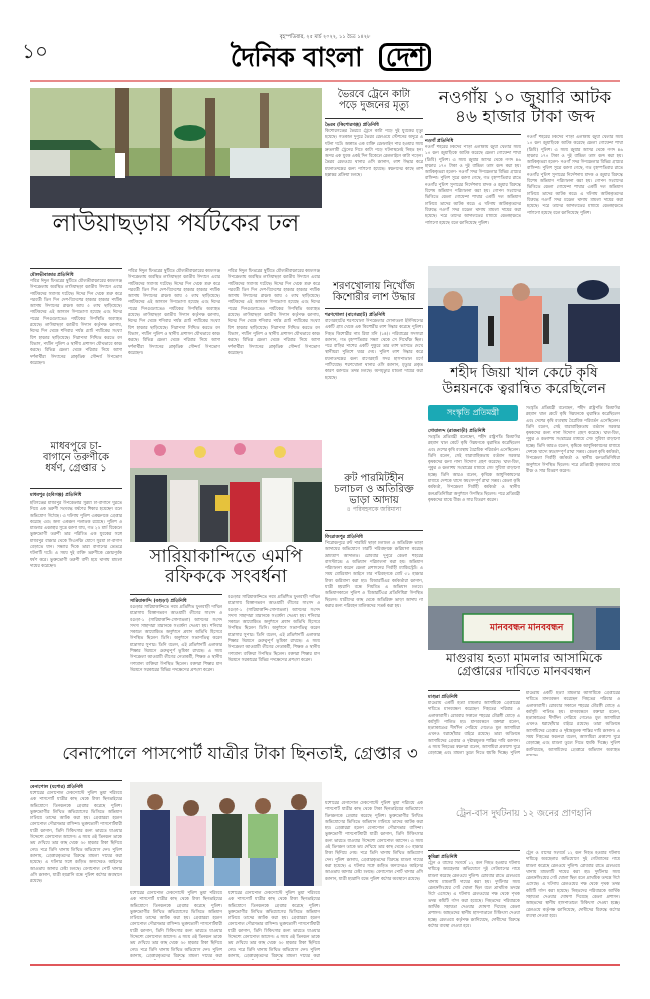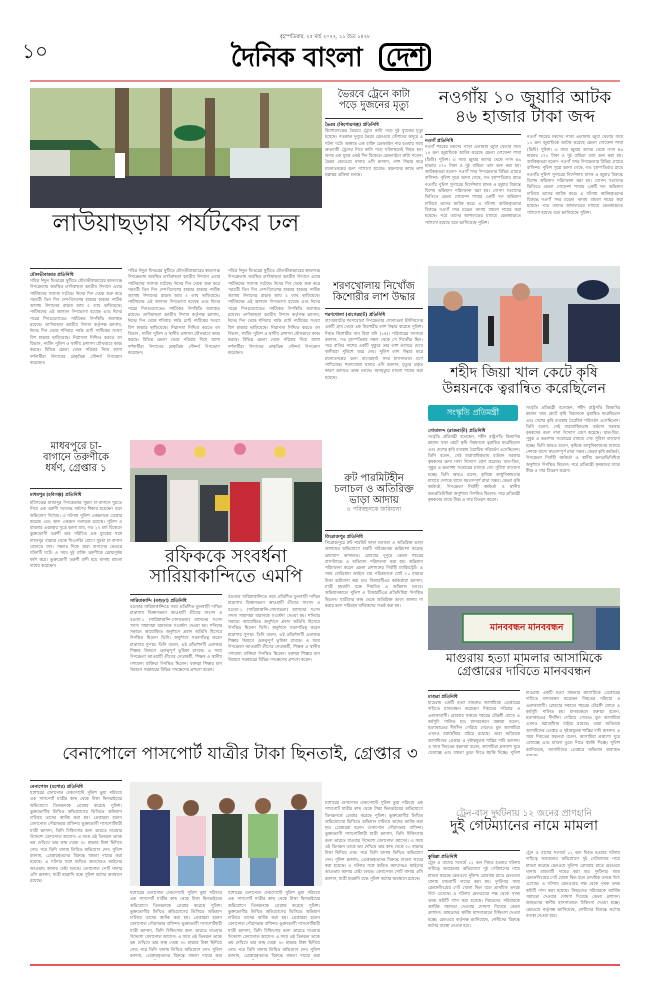--- a/index.html
+++ b/index.html
@@ -74,22 +74,22 @@
     <rect x="5" y="35" width="32" height="67" fill="#2f3540"></rect>
     <rect x="40" y="40" width="28" height="62" fill="#ece8e4"></rect>
     <rect x="70" y="45" width="28" height="57" fill="#3c3f46"></rect>
     <rect x="85" y="55" width="16" height="16" fill="#e6c23c"></rect>
     <rect x="100" y="42" width="30" height="60" fill="#c62a36"></rect>
     <rect x="132" y="38" width="30" height="64" fill="#f4f4f0"></rect>
     <rect x="164" y="42" width="28" height="60" fill="#31413a"></rect>
   </svg>
 </div>
 <div class="abs headline" style="left:130px;top:546px;width:192px;font-size:18px;">
+  <div>সারিয়াকান্দিতে এমপি</div>
   <div>রফিককে সংবর্ধনা</div>
-  <div>সারিয়াকান্দিতে এমপি</div>
 </div>
 <div class="abs byline" style="left:130px;top:594px;width:92px;">সারিয়াকান্দি (বগুড়া) প্রতিনিধি</div>
 <div class="abs body-text" style="left:130px;top:604px;width:92px;height:132px;">বগুড়ার সারিয়াকান্দিতে নবম প্রতিষ্ঠিত ফুলবাড়ী দাখিল মাদ্রাসায় বিজ্ঞানভবন আওয়ামী লীগের সাংসদ ও বগুড়া-১ (সারিয়াকান্দি-সোনাতলা) আসনের সংসদ সদস্য সাহাদারা মান্নানকে সংবর্ধনা দেওয়া হয়। শনিবার সকালে আয়োজিত অনুষ্ঠানে প্রধান অতিথি হিসেবে উপস্থিত ছিলেন তিনি। অনুষ্ঠানে সভাপতিত্ব করেন মাদ্রাসার সুপার। তিনি বলেন, এই প্রতিষ্ঠানটি এলাকার শিক্ষার উন্নয়নে গুরুত্বপূর্ণ ভূমিকা রাখছে। এ সময় উপজেলা আওয়ামী লীগের নেতাকর্মী, শিক্ষক ও স্থানীয় গণ্যমান্য ব্যক্তিরা উপস্থিত ছিলেন। বক্তারা শিক্ষার মান উন্নয়নে সরকারের বিভিন্ন পদক্ষেপের প্রশংসা করেন।</div>
 <div class="abs body-text" style="left:228px;top:594px;width:92px;height:142px;">বগুড়ার সারিয়াকান্দিতে নবম প্রতিষ্ঠিত ফুলবাড়ী দাখিল মাদ্রাসায় বিজ্ঞানভবন আওয়ামী লীগের সাংসদ ও বগুড়া-১ (সারিয়াকান্দি-সোনাতলা) আসনের সংসদ সদস্য সাহাদারা মান্নানকে সংবর্ধনা দেওয়া হয়। শনিবার সকালে আয়োজিত অনুষ্ঠানে প্রধান অতিথি হিসেবে উপস্থিত ছিলেন তিনি। অনুষ্ঠানে সভাপতিত্ব করেন মাদ্রাসার সুপার। তিনি বলেন, এই প্রতিষ্ঠানটি এলাকার শিক্ষার উন্নয়নে গুরুত্বপূর্ণ ভূমিকা রাখছে। এ সময় উপজেলা আওয়ামী লীগের নেতাকর্মী, শিক্ষক ও স্থানীয় গণ্যমান্য ব্যক্তিরা উপস্থিত ছিলেন। বক্তারা শিক্ষার মান উন্নয়নে সরকারের বিভিন্ন পদক্ষেপের প্রশংসা করেন।</div>
 
 <div class="abs headline" style="left:325px;top:88px;width:98px;font-size:10px;">
   <div>ভৈরবে ট্রেনে কাটা</div>
   <div>পড়ে দুজনের মৃত্যু</div>
 </div>
 <div class="abs byline" style="left:325px;top:118px;width:98px;">ভৈরব (কিশোরগঞ্জ) প্রতিনিধি</div>
@@ -181,19 +181,18 @@
     <rect x="154" y="28" width="30" height="76" fill="#2d3a6a"></rect>
       <circle cx="169" cy="20" r="8" fill="#7a5640"></circle>
   </svg>
 </div>
 <div class="abs body-text" style="left:130px;top:890px;width:92px;height:70px;">যশোরের বেনাপোল চেকপোস্টে পুলিশ ভুয়া পরিচয়ে এক পাসপোর্ট যাত্রীর কাছ থেকে টাকা ছিনতাইয়ের অভিযোগে তিনজনকে গ্রেপ্তার করেছে পুলিশ। ভুক্তভোগীর লিখিত অভিযোগের ভিত্তিতে অভিযান চালিয়ে তাদের আটক করা হয়। গ্রেপ্তাররা হলেন বেনাপোল পৌরসভার বাসিন্দা। ভুক্তভোগী পাসপোর্টধারী যাত্রী জানান, তিনি চিকিৎসার জন্য ভারতে যাওয়ার উদ্দেশ্যে বেনাপোল আসেন। এ সময় ওই তিনজন তাকে ভয় দেখিয়ে তার কাছ থেকে ৫০ হাজার টাকা ছিনিয়ে নেয়। পরে তিনি থানায় লিখিত অভিযোগ দেন। পুলিশ জানায়, গ্রেপ্তারকৃতদের বিরুদ্ধে মামলা দায়ের করা হয়েছে। এ ঘটনার সঙ্গে জড়িত অন্যদেরও আইনের আওতায় আনার চেষ্টা চলছে। বেনাপোল পোর্ট থানার ওসি জানান, যাত্রী হয়রানি বন্ধে পুলিশ কঠোর অবস্থানে রয়েছে।</div>
 <div class="abs body-text" style="left:228px;top:890px;width:92px;height:70px;">যশোরের বেনাপোল চেকপোস্টে পুলিশ ভুয়া পরিচয়ে এক পাসপোর্ট যাত্রীর কাছ থেকে টাকা ছিনতাইয়ের অভিযোগে তিনজনকে গ্রেপ্তার করেছে পুলিশ। ভুক্তভোগীর লিখিত অভিযোগের ভিত্তিতে অভিযান চালিয়ে তাদের আটক করা হয়। গ্রেপ্তাররা হলেন বেনাপোল পৌরসভার বাসিন্দা। ভুক্তভোগী পাসপোর্টধারী যাত্রী জানান, তিনি চিকিৎসার জন্য ভারতে যাওয়ার উদ্দেশ্যে বেনাপোল আসেন। এ সময় ওই তিনজন তাকে ভয় দেখিয়ে তার কাছ থেকে ৫০ হাজার টাকা ছিনিয়ে নেয়। পরে তিনি থানায় লিখিত অভিযোগ দেন। পুলিশ জানায়, গ্রেপ্তারকৃতদের বিরুদ্ধে মামলা দায়ের করা হয়েছে। এ ঘটনার সঙ্গে জড়িত অন্যদেরও আইনের আওতায় আনার চেষ্টা চলছে। বেনাপোল পোর্ট থানার ওসি জানান, যাত্রী হয়রানি বন্ধে পুলিশ কঠোর অবস্থানে রয়েছে।</div>
 
 <div class="abs body-text" style="left:325px;top:800px;width:98px;height:160px;">যশোরের বেনাপোল চেকপোস্টে পুলিশ ভুয়া পরিচয়ে এক পাসপোর্ট যাত্রীর কাছ থেকে টাকা ছিনতাইয়ের অভিযোগে তিনজনকে গ্রেপ্তার করেছে পুলিশ। ভুক্তভোগীর লিখিত অভিযোগের ভিত্তিতে অভিযান চালিয়ে তাদের আটক করা হয়। গ্রেপ্তাররা হলেন বেনাপোল পৌরসভার বাসিন্দা। ভুক্তভোগী পাসপোর্টধারী যাত্রী জানান, তিনি চিকিৎসার জন্য ভারতে যাওয়ার উদ্দেশ্যে বেনাপোল আসেন। এ সময় ওই তিনজন তাকে ভয় দেখিয়ে তার কাছ থেকে ৫০ হাজার টাকা ছিনিয়ে নেয়। পরে তিনি থানায় লিখিত অভিযোগ দেন। পুলিশ জানায়, গ্রেপ্তারকৃতদের বিরুদ্ধে মামলা দায়ের করা হয়েছে। এ ঘটনার সঙ্গে জড়িত অন্যদেরও আইনের আওতায় আনার চেষ্টা চলছে। বেনাপোল পোর্ট থানার ওসি জানান, যাত্রী হয়রানি বন্ধে পুলিশ কঠোর অবস্থানে রয়েছে।</div>
 <div class="abs headline" style="left:428px;top:808px;width:192px;">
   <div class="sub-grey" style="font-size:9px;">ট্রেন-বাস দুর্ঘটনায় ১২ জনের প্রাণহানি</div>
-  <div style="font-size:14px;">দুই গেটম্যানের নামে মামলা</div>
 </div>
 <div class="abs byline" style="left:428px;top:850px;width:92px;">কুমিল্লা প্রতিনিধি</div>
 <div class="abs body-text" style="left:428px;top:860px;width:92px;height:100px;">ট্রেন ও বাসের সংঘর্ষে ১২ জন নিহত হওয়ার ঘটনায় দায়িত্বে অবহেলার অভিযোগে দুই গেটম্যানের নামে মামলা করেছে রেলওয়ে পুলিশ। রোববার রাতে রেলওয়ে থানায় মামলাটি দায়ের করা হয়। দুর্ঘটনার সময় রেলক্রসিংয়ের গেট খোলা ছিল বলে প্রাথমিক তদন্তে উঠে এসেছে। এ ঘটনায় রেলওয়ের পক্ষ থেকে পৃথক তদন্ত কমিটি গঠন করা হয়েছে। নিহতদের পরিবারকে আর্থিক সহায়তা দেওয়ার ঘোষণা দিয়েছে জেলা প্রশাসন। আহতদের স্থানীয় হাসপাতালে চিকিৎসা দেওয়া হচ্ছে। রেলওয়ে কর্তৃপক্ষ জানিয়েছে, দোষীদের বিরুদ্ধে কঠোর ব্যবস্থা নেওয়া হবে।</div>
 <div class="abs body-text" style="left:526px;top:850px;width:94px;height:110px;">ট্রেন ও বাসের সংঘর্ষে ১২ জন নিহত হওয়ার ঘটনায় দায়িত্বে অবহেলার অভিযোগে দুই গেটম্যানের নামে মামলা করেছে রেলওয়ে পুলিশ। রোববার রাতে রেলওয়ে থানায় মামলাটি দায়ের করা হয়। দুর্ঘটনার সময় রেলক্রসিংয়ের গেট খোলা ছিল বলে প্রাথমিক তদন্তে উঠে এসেছে। এ ঘটনায় রেলওয়ের পক্ষ থেকে পৃথক তদন্ত কমিটি গঠন করা হয়েছে। নিহতদের পরিবারকে আর্থিক সহায়তা দেওয়ার ঘোষণা দিয়েছে জেলা প্রশাসন। আহতদের স্থানীয় হাসপাতালে চিকিৎসা দেওয়া হচ্ছে। রেলওয়ে কর্তৃপক্ষ জানিয়েছে, দোষীদের বিরুদ্ধে কঠোর ব্যবস্থা নেওয়া হবে।</div>
 
 <div class="abs rule-bottom"></div>
 
 </body></html>

